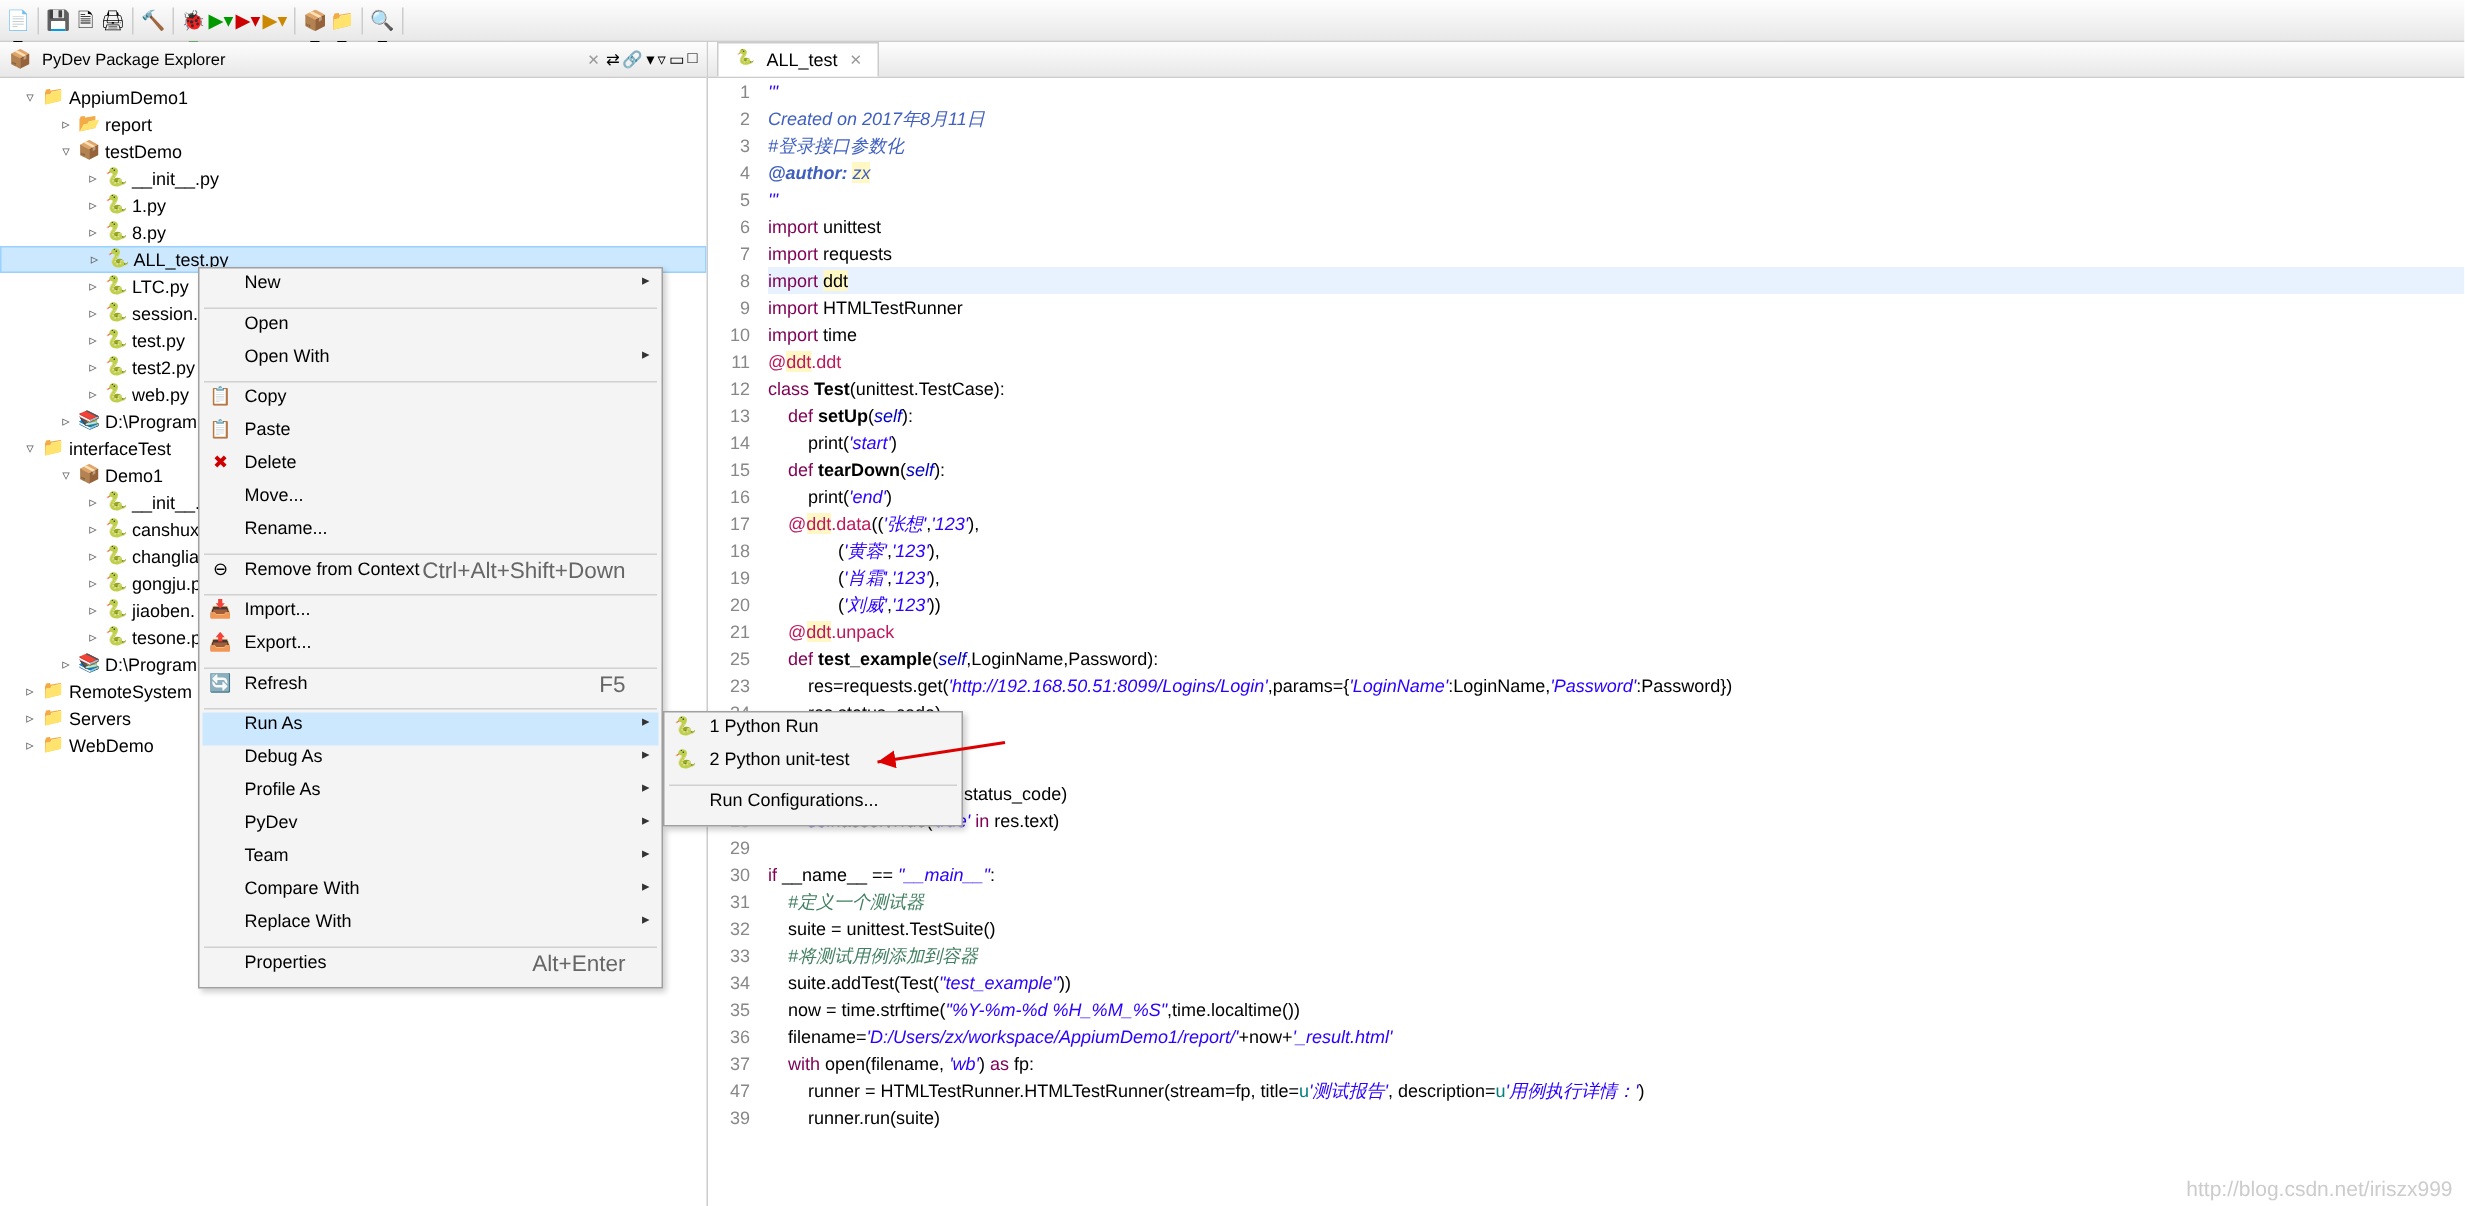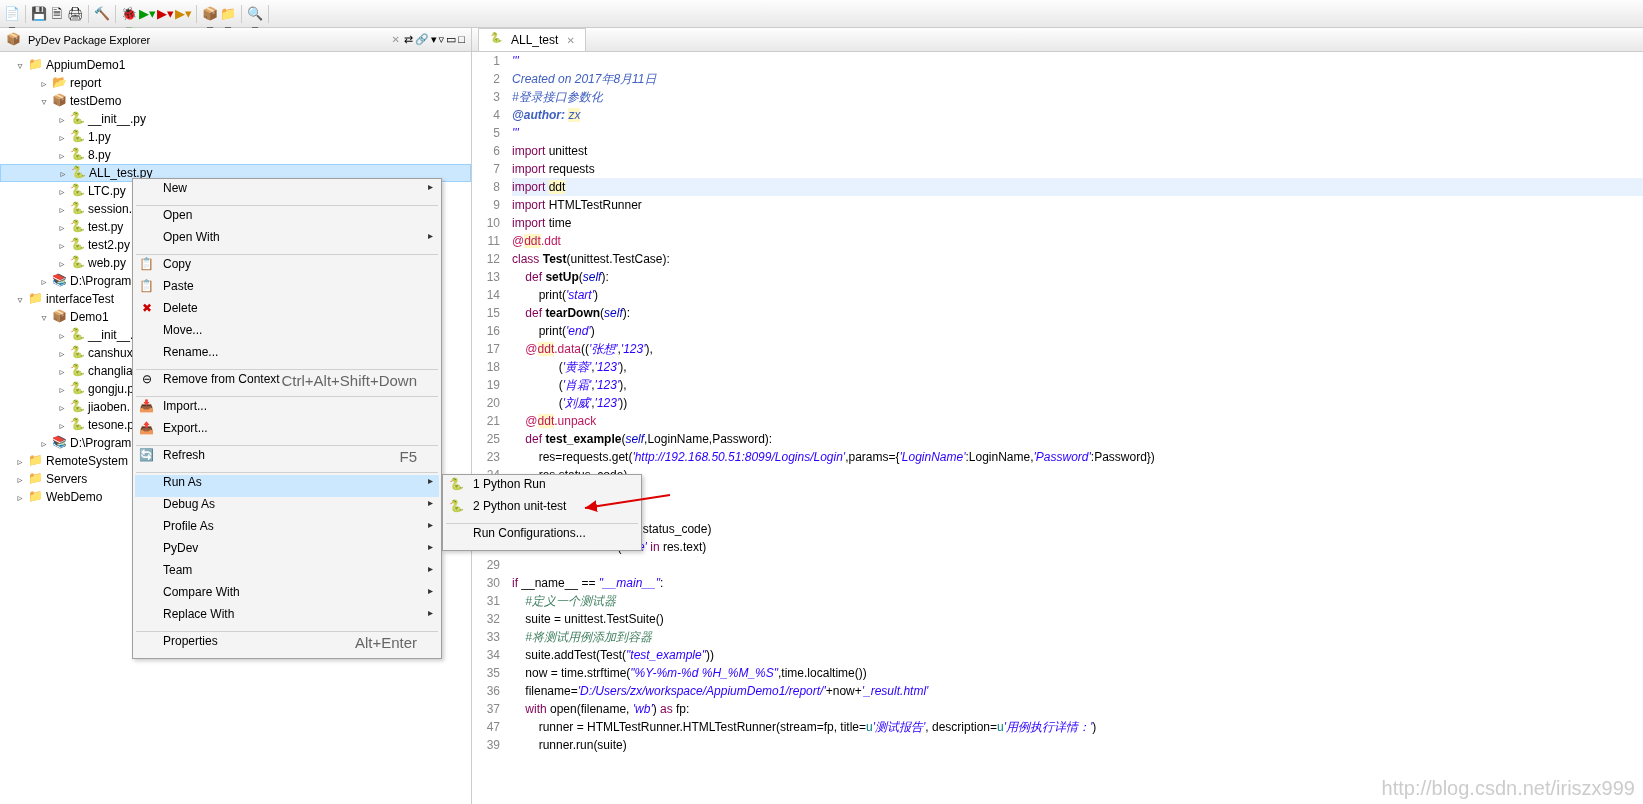--- a/index.html
+++ b/index.html
@@ -43,21 +43,21 @@
 .ctx-menu{position:absolute;background:#f4f4f4;border:1px solid #a0a0a0;box-shadow:2px 2px 4px rgba(0,0,0,.2);padding:2px;min-width:310px;z-index:100}
 .ctx-item{height:22px;display:flex;align-items:flex-start;padding:0 20px 0 28px;cursor:pointer;position:relative}
 .ctx-item:hover,.ctx-item.hover{background:#cce8ff}
 .ctx-item .arrow{position:absolute;right:6px;color:#333;font-size:10px}
 .ctx-item .sc{position:absolute;right:22px;color:#666;font-size:15px}
 .ctx-item .mi{position:absolute;left:4px;width:16px;text-align:center;font-size:12px}
 .ctx-sep{height:1px;background:#d0d0d0;margin:2px 1px}
 .submenu{position:absolute;left:442px;top:474px;background:#f4f4f4;border:1px solid #a0a0a0;box-shadow:2px 2px 4px rgba(0,0,0,.2);padding:2px;min-width:200px;z-index:101}
 .submenu .ctx-item{padding-left:28px}
 .red-arrow{position:absolute;left:580px;top:490px;z-index:102;pointer-events:none}
-.watermark{position:absolute;right:8px;bottom:4px;color:#ccc;font-size:20px;font-family:Arial}
+.watermark{position:absolute;right:8px;bottom:4px;color:#ccc;font-size:14px;font-family:Arial}
 .x-close{color:#999;font-size:10px;margin-left:4px}
 </style>
 </head>
 <body>
 
 <div class="toolbar">
   <span class="tb-icon">📄▾</span>
   <span class="tb-sep"></span>
   <span class="tb-icon">💾</span>
   <span class="tb-icon">🗎</span>

